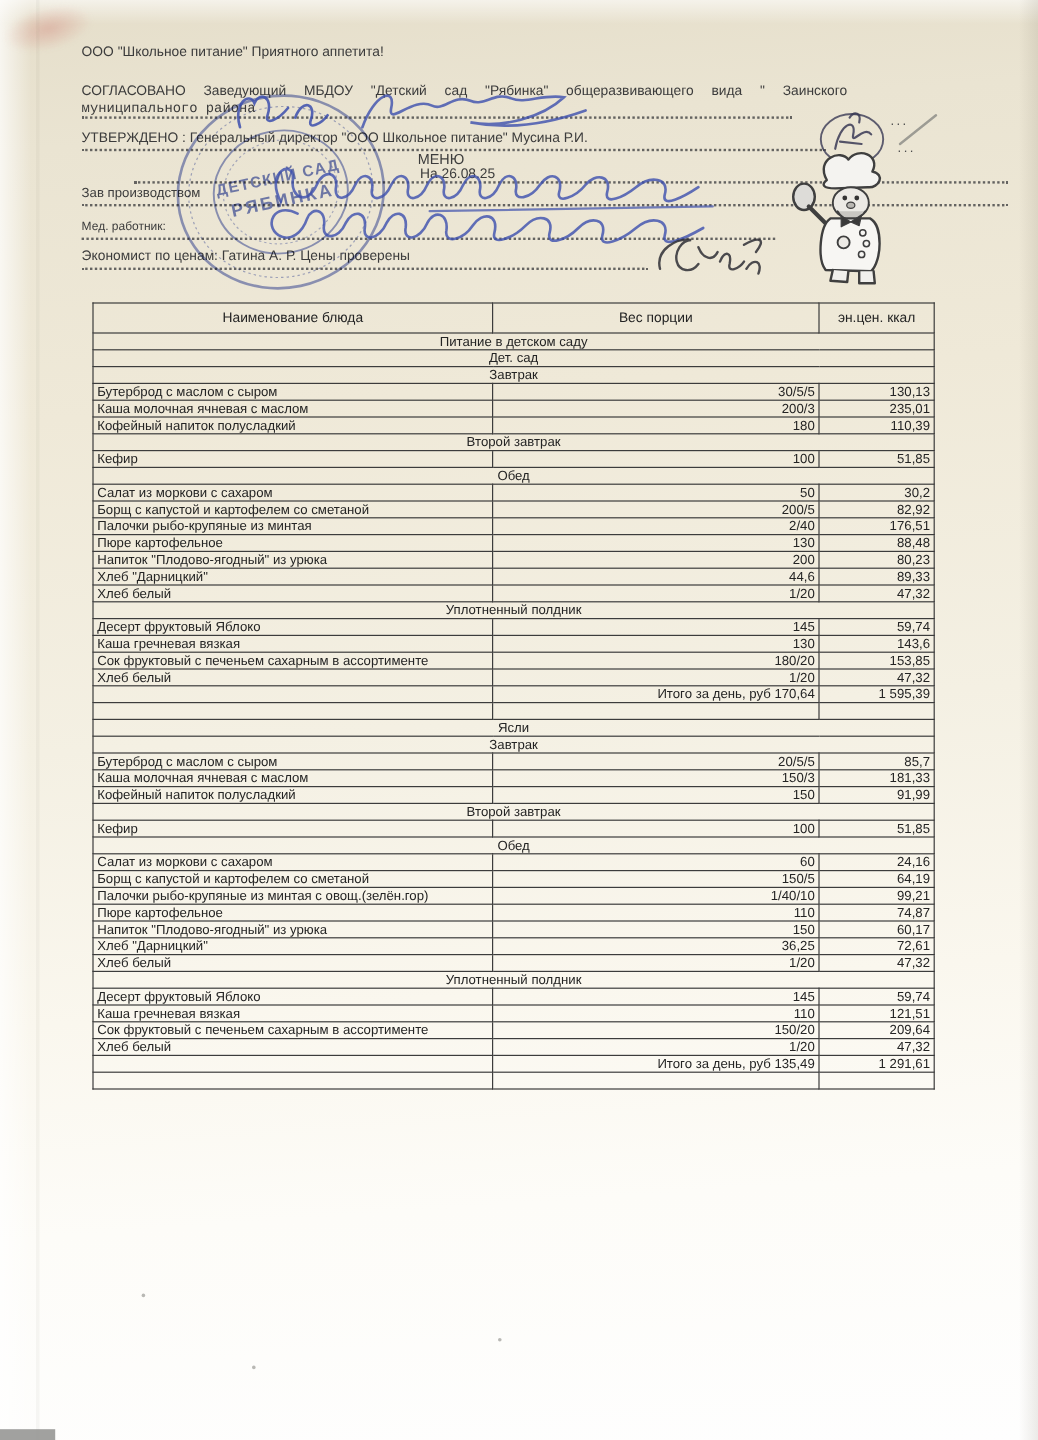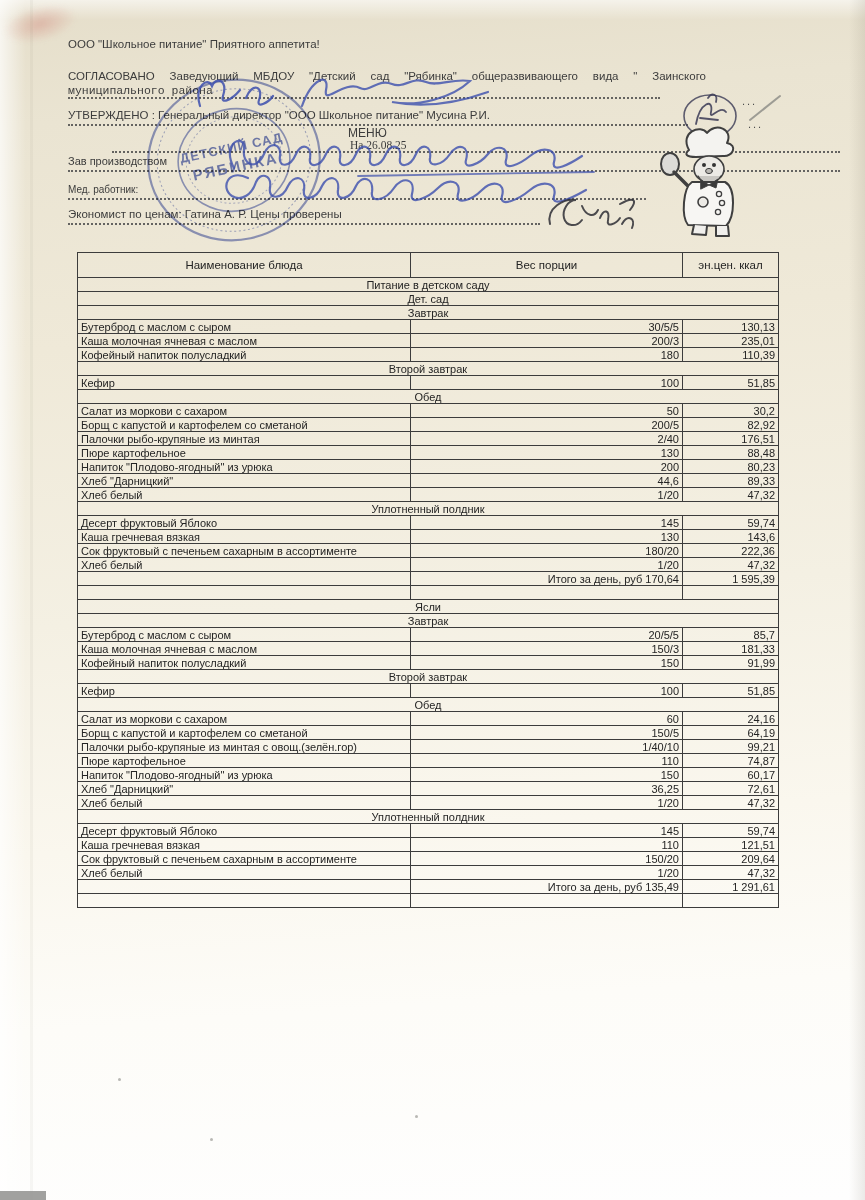--- a/index.html
+++ b/index.html
@@ -17,21 +17,21 @@
   .bottom-mark{left:0;top:1191px;width:46px;height:9px;background:#90908e;opacity:.85;}
   .speck{width:3px;height:3px;border-radius:50%;background:#8a8a85;opacity:.6;}
 
   .txt{position:absolute;white-space:nowrap;}
   .top-note{left:68px;top:38px;font-size:11.5px;color:#3c3c3c;}
   .agreed1{left:68px;top:70px;width:638px;font-size:11.5px;color:#3c3c3c;
            white-space:normal;text-align:justify;text-align-last:justify;}
   .agreed2{left:68px;top:84px;font-size:11.5px;color:#3c3c3c;font-family:Liberation Mono, monospace;}
   .approved{left:68px;top:109px;font-size:11.5px;color:#3c3c3c;}
   .menu-title{left:0;top:126px;width:687px;text-align:center;font-size:12px;color:#3c3c3c;margin-left:24px;}
-  .menu-date{left:350px;top:139px;font-size:11.5px;color:#3c3c3c;font-family:Liberation Serif, serif;}
+  .menu-date{left:350px;top:139px;font-size:11.5px;color:#3c3c3c;}
   .lbl-prod{left:68px;top:155px;font-size:11px;color:#3c3c3c;}
   .lbl-med{left:68px;top:184px;font-size:10px;color:#3c3c3c;}
   .lbl-econ{left:68px;top:208px;font-size:11.5px;color:#3c3c3c;}
 
   .dots{position:absolute;height:0;border-top:2px dotted #4d4d4d;opacity:.85;}
   .d1{left:68px;top:97px;width:592px;}
   .d1b{left:742px;top:95px;font-size:11px;letter-spacing:2px;color:#4d4d4d;}
   .d2{left:68px;top:124px;width:620px;}
   .d2b{left:748px;top:118px;font-size:11px;letter-spacing:2px;color:#4d4d4d;}
   .d3{left:112px;top:151px;width:728px;}
@@ -235,21 +235,21 @@
           <td class="c3">59,74</td>
         </tr>
         <tr>
           <td class="c1">Каша гречневая вязкая</td>
           <td class="c2">130</td>
           <td class="c3">143,6</td>
         </tr>
         <tr>
           <td class="c1">Сок фруктовый  с печеньем сахарным в ассортименте</td>
           <td class="c2">180/20</td>
-          <td class="c3">222,36</td>
+          <td class="c3">153,85</td>
         </tr>
         <tr>
           <td class="c1">Хлеб белый</td>
           <td class="c2">1/20</td>
           <td class="c3">47,32</td>
         </tr>
         <tr>
           <td class="c1"></td>
           <td class="c2">Итого за день, руб 170,64</td>
           <td class="c3">1 595,39</td>

